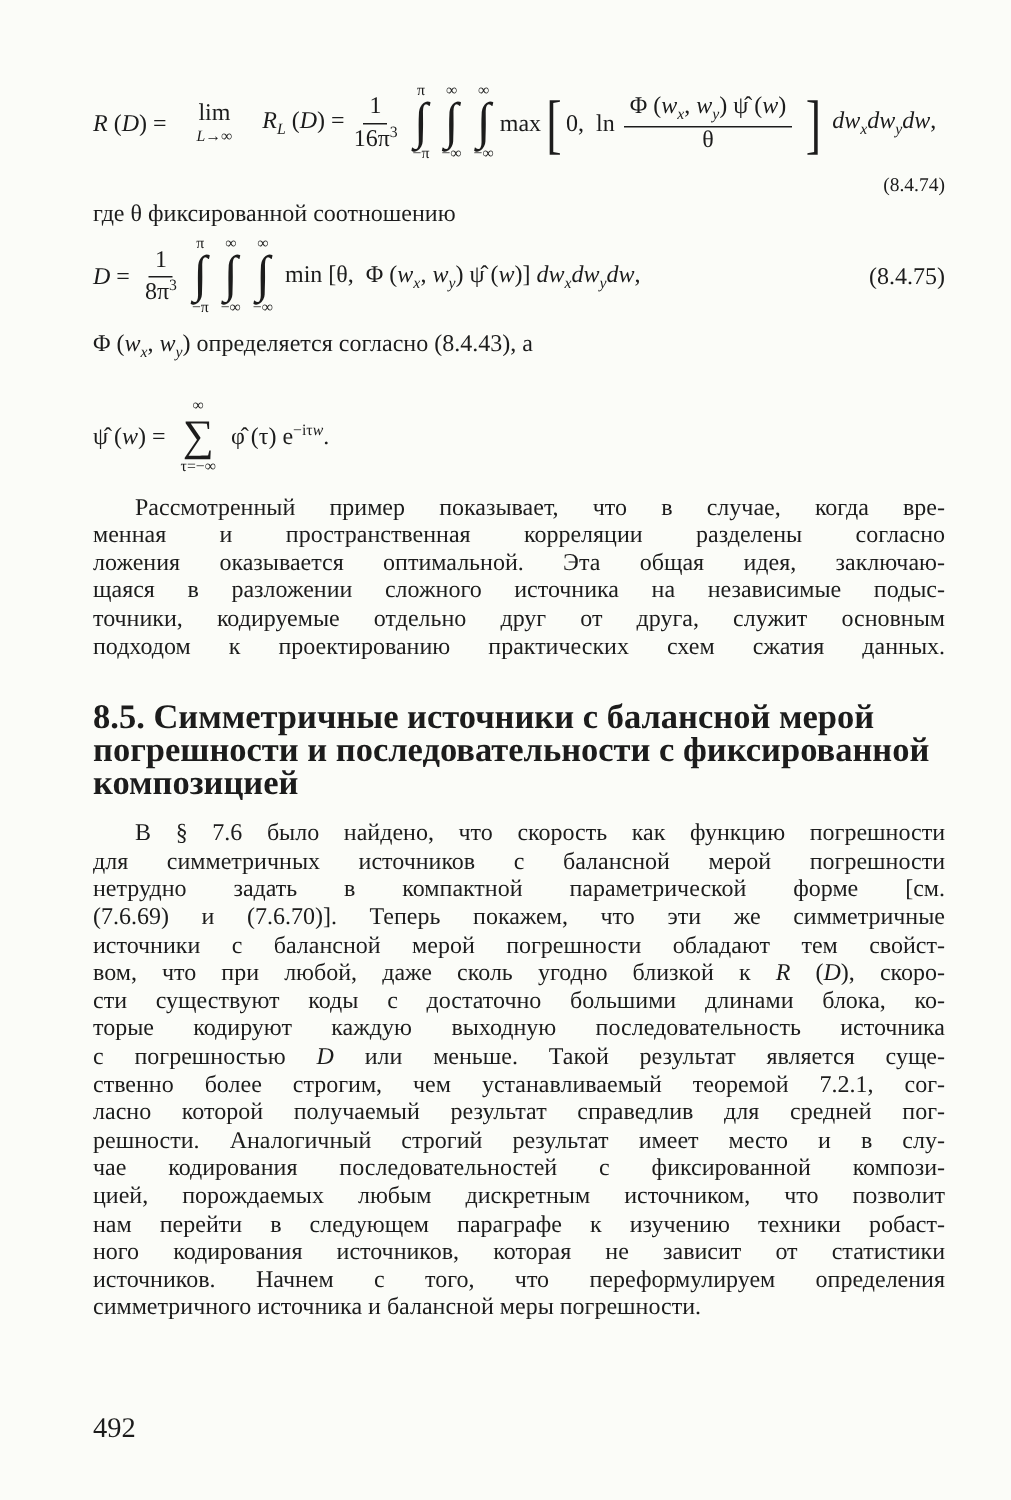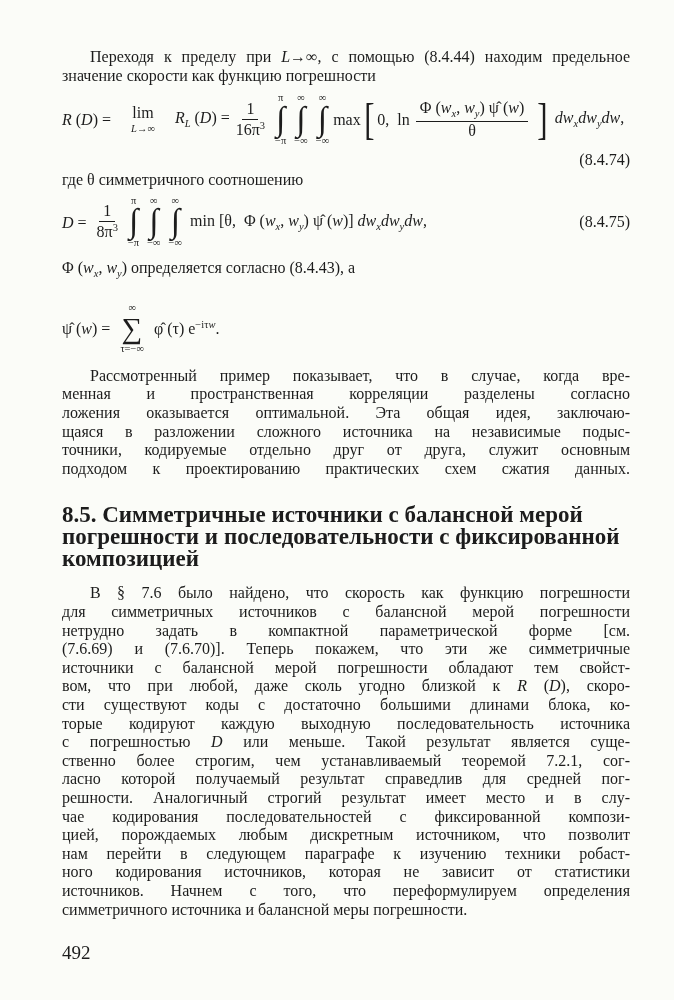--- a/index.html
+++ b/index.html
@@ -53,42 +53,38 @@
   .frac { display:inline-flex; flex-direction:column; align-items:center; text-align:center; margin:0 6px; }
   .frac .num { padding:0 4px 1px 4px; border-bottom:1.3px solid #1c1c1c; line-height:1.15; }
   .frac .den { padding-top:0; line-height:1.15; }
   .int { display:inline-flex; flex-direction:column; align-items:center; margin:0 4px; }
   .int .t, .int .b { font-size:10.5px; line-height:1; }
   .int .g { font-size:34px; line-height:0.82; padding:1px 0 3px 0; }
   .sumstack { display:inline-flex; flex-direction:column; align-items:center; margin:0 6px; }
   .sumstack .t, .sumstack .b { font-size:10.5px; line-height:1; }
   .sumstack .g { font-size:29px; line-height:0.95; padding:1px 0 2px 0; }
   .bigb { font-size:44px; line-height:0.85; font-weight:400; transform:scaleX(.7); margin:0 1px; }
-  .eqnum { text-align:right; font-size:16px; line-height:19px; margin:4px 0 2px 0; }
+  .eqnum { text-align:right; font-size:13px; line-height:19px; margin:4px 0 2px 0; }
   .formula-row { display:flex; align-items:center; justify-content:space-between; margin:6px 0 0 0; }
   .formula-row .formula { margin:0; }
   .eqnum-inline { font-size:16px;font-family:Liberation Serif, serif; }
   .spacer-sm { height:10px; }
   .spacer-md { height:12px; }
   
   .pagenum {
     position:absolute;
     left:62px; bottom:36px;
     font-size:19px;
   }
 </style>
 </head>
 <body>
 
 <div class="page">
 
-  <div class="para">
-    <div class="line indent">Переходя к пределу при <i>L</i>→∞, с помощью (8.4.44) находим предельное</div>
-    <div class="line left">значение скорости как функцию погрешности</div>
-  </div>
 
   <div class="formula">
     <span class="m"><i>R</i> (<i>D</i>) = </span>
     <span class="limstack">
       <span class="top">lim</span>
       <span class="b"><i>L</i>→∞</span>
     </span>
     <span class="m"> <i>R<sub>L</sub></i> (<i>D</i>) =</span>
     <span class="frac">
       <span class="num">1</span>
@@ -115,21 +111,21 @@
     <span class="frac">
       <span class="num">Φ (<i>w<sub>x</sub></i>, <i>w<sub>y</sub></i>) ψ̂ (<i>w</i>)</span>
       <span class="den">θ</span>
     </span>
     <span class="bigb">]</span>
     <span class="m"> <i>dw<sub>x</sub></i><i>dw<sub>y</sub></i><i>dw</i>,</span>
   </div>
   <div class="eqnum">(8.4.74)</div>
 
   <div class="para">
-    <div class="line left">где θ симметричного соотношению</div>
+    <div class="line left">где θ фиксированной соотношению</div>
   </div>
 
   <div class="formula-row">
     <div class="formula">
       <span class="m"><i>D</i> = </span>
       <span class="frac">
         <span class="num">1</span>
         <span class="den">8π<sup>3</sup></span>
       </span>
       <span class="int">

